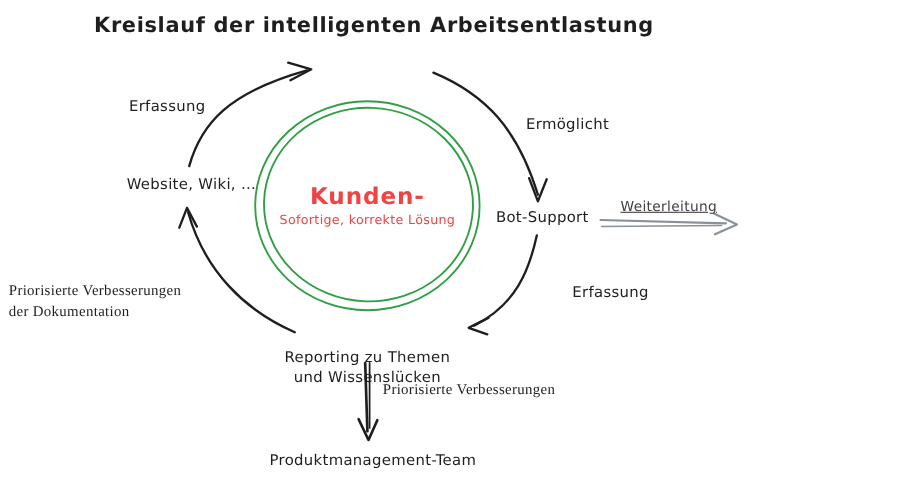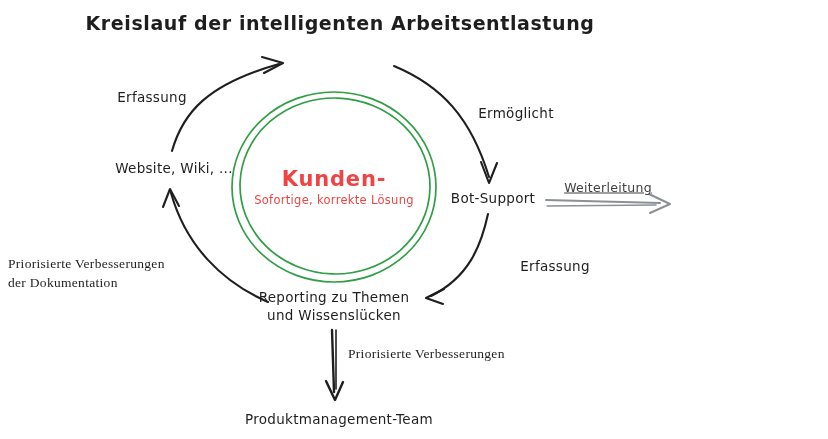--- a/index.html
+++ b/index.html
@@ -5,21 +5,21 @@
   html,body { margin:0; padding:0; background:#ffffff; }
   .stage {
     position:relative; width:828px; height:439px; background:#ffffff;
     font-family:"DejaVu Sans", sans-serif; color:#1e1e1e; overflow:hidden;
   }
   .layer { position:absolute; left:0; top:0; }
   .lbl {
     position:absolute; transform:translate(-50%,-50%);
     white-space:nowrap; font-size:13.5px; letter-spacing:0.3px;
   }
-  .lbl.multi { text-align:center; line-height:18px; white-space:normal; width:190px; }
+  .lbl.multi { text-align:center; line-height:18px; white-space:normal; width:190px;margin-top:28px; }
   .lbl-left {
     position:absolute; font-size:13.5px; letter-spacing:0.3px; line-height:19px;font-family:Liberation Serif, serif;
   }
   .gray { color:#404040;text-decoration:underline; }
   .title {
     position:absolute; left:340px; top:23px; transform:translate(-50%,-50%);
     font-size:19px; font-weight:bold; letter-spacing:0.6px; white-space:nowrap;
   }
   .center-text {
     position:absolute; left:334px; top:186px; transform:translate(-50%,-50%);

